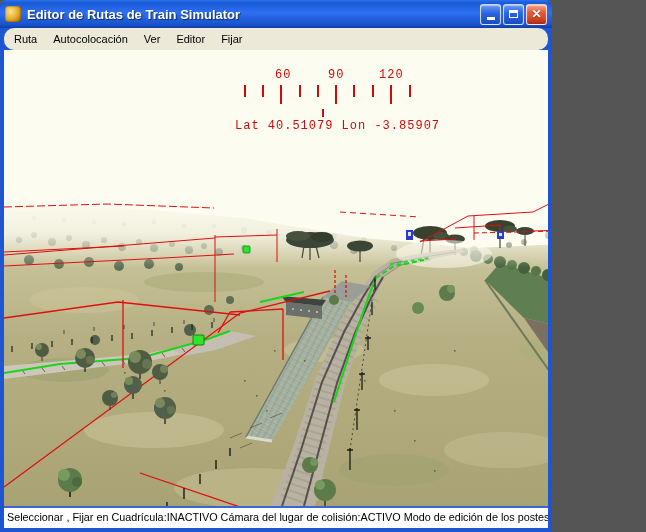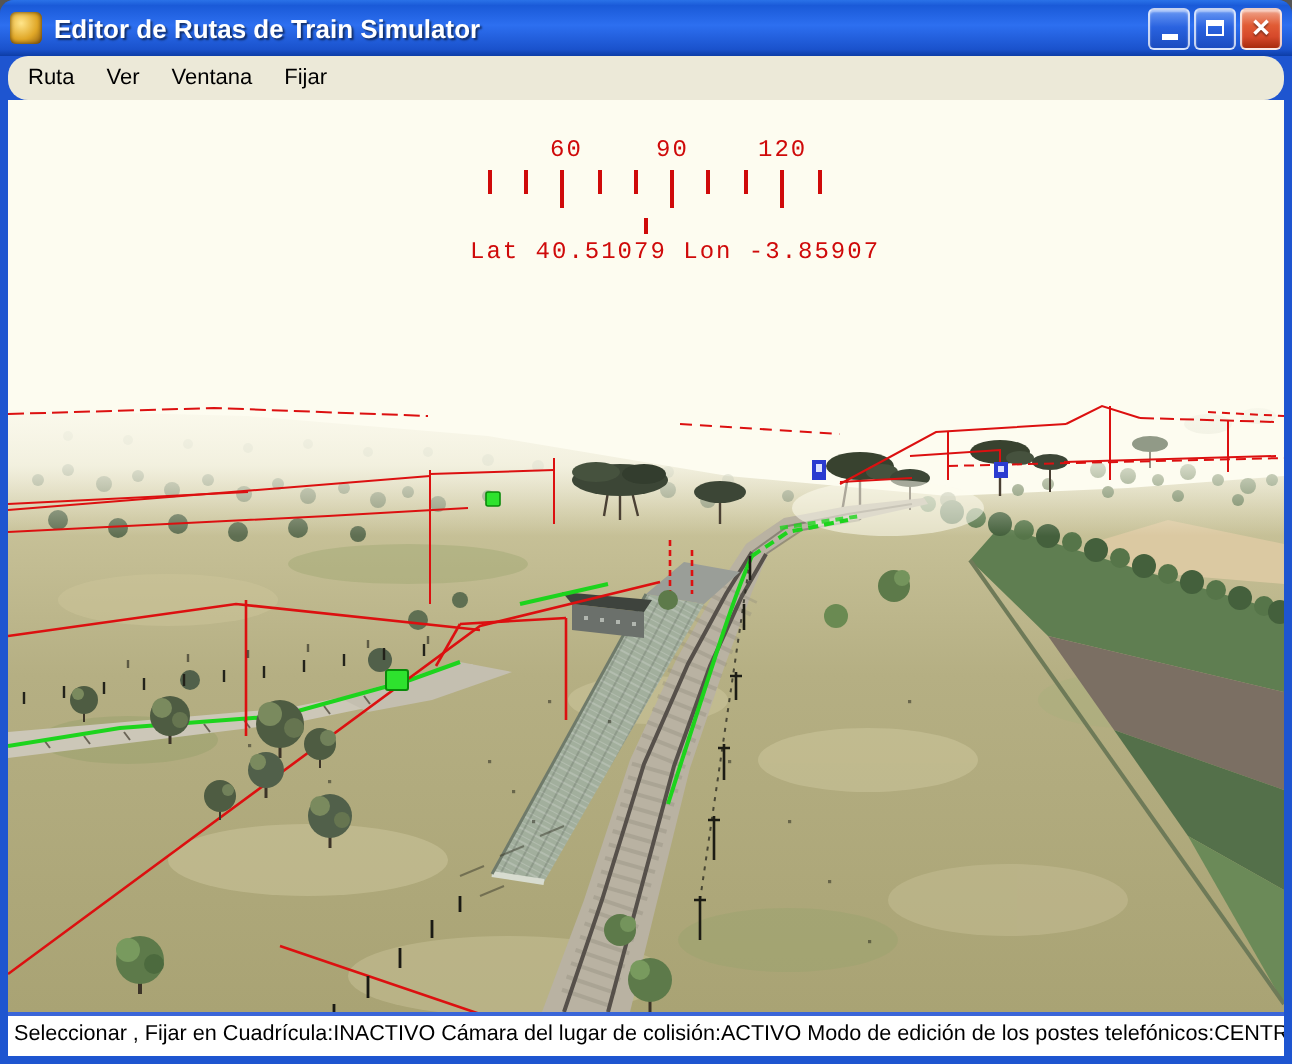--- a/index.html
+++ b/index.html
@@ -9,21 +9,21 @@
     --sky:#fdfcf0;
     --wire-red:#dc1010;
     --compass-red:#cf0a0a;
     --spline-green:#1dd41d;
     --marker-green:#2ee22e;
     --marker-blue:#2a3bd0;
     --close-red:#d6492a;
   }
   html,body{margin:0;padding:0;background:#555;}
   .window{
-    width:646px;height:532px;position:relative;box-sizing:border-box;
+    width:552px;height:532px;position:relative;box-sizing:border-box;
     font-family:"Liberation Sans",sans-serif;
     background:var(--frame-blue);
     border-radius:7px 7px 0 0;overflow:hidden;
   }
   .titlebar{
     height:28px;display:flex;align-items:center;padding:0 5px;
     background:linear-gradient(180deg,#2a72e8 0%,#1a5ad8 10%,#2d6ff0 45%,#1a52cc 88%,#0d3da6 100%);
   }
   .title-icon{
     width:16px;height:16px;border-radius:3px;flex:0 0 16px;
@@ -86,22 +86,23 @@
       <div class="tb-btn close">
           <span class="g-close">✕</span>
         </div>
     </div>
   </div>
 
   <div class="body-col">
 
     <div class="menubar">
       <span class="menu-item">Ruta</span>
+      <span class="menu-item">Autocolocación</span>
       <span class="menu-item">Ver</span>
-      <span class="menu-item">Ventana</span>
+      <span class="menu-item">Editor</span>
       <span class="menu-item">Fijar</span>
     </div>
 
     <div class="viewport">
       <svg width="638" height="456" viewBox="0 0 638 456" xmlns="http://www.w3.org/2000/svg">
         <defs>
           <linearGradient id="ground" x1="0" y1="150" x2="0" y2="456" gradientUnits="userSpaceOnUse">
             <stop offset="0" stop-color="#ded9c2"></stop>
             <stop offset="0.18" stop-color="#c9c39a"></stop>
             <stop offset="0.45" stop-color="#b5af83"></stop>

